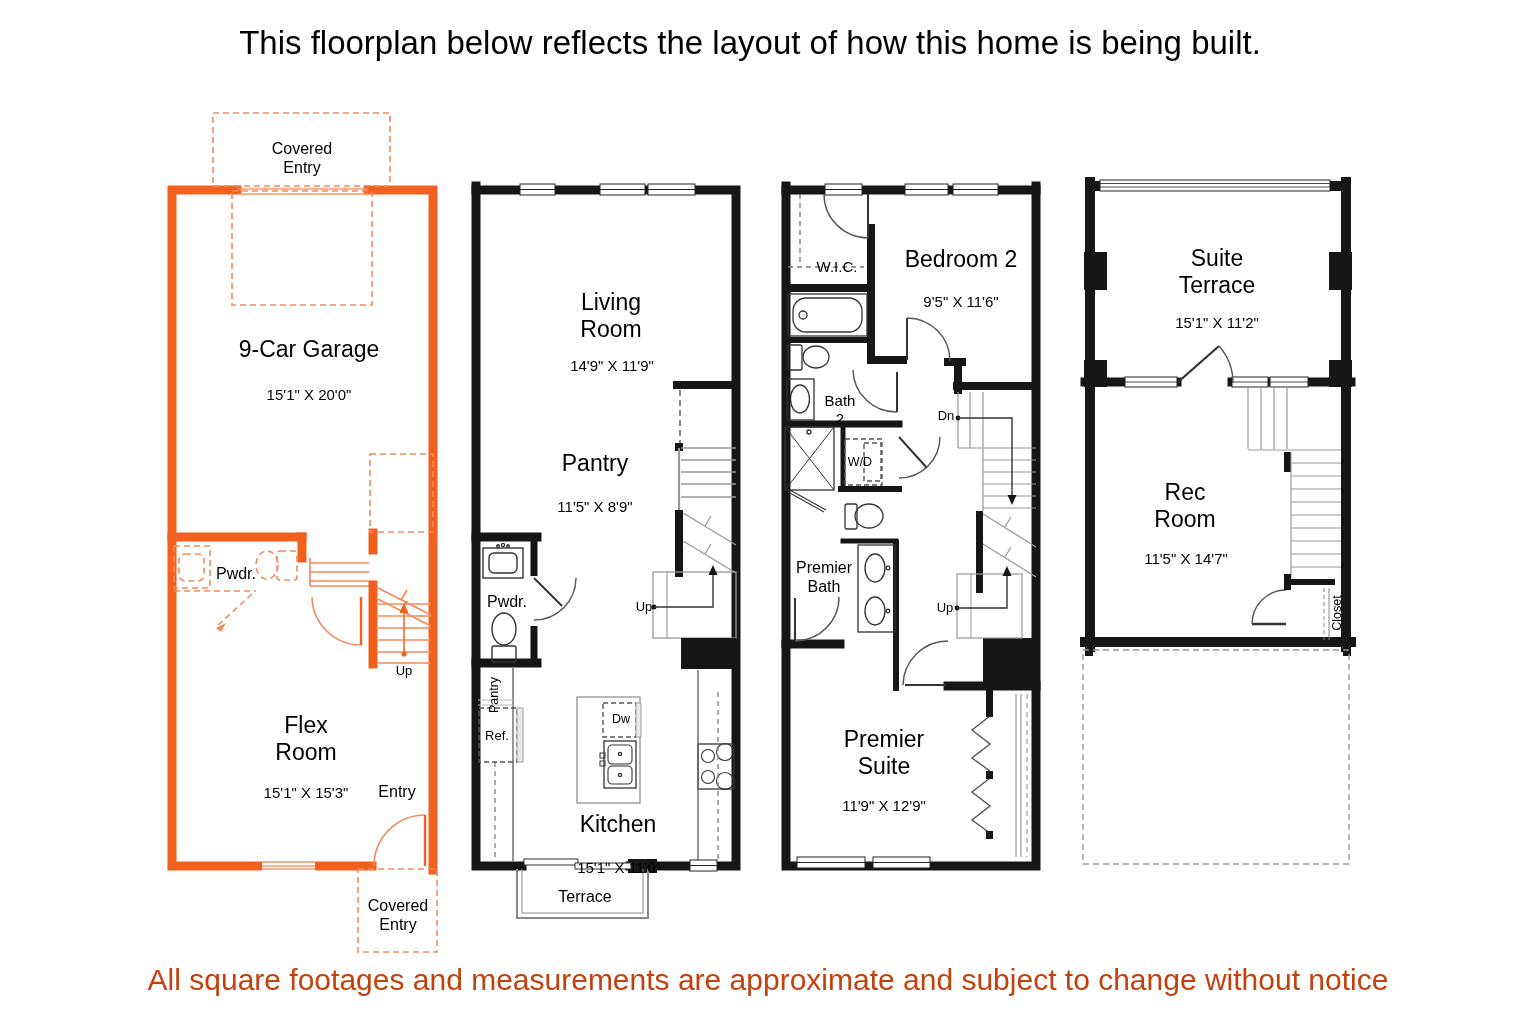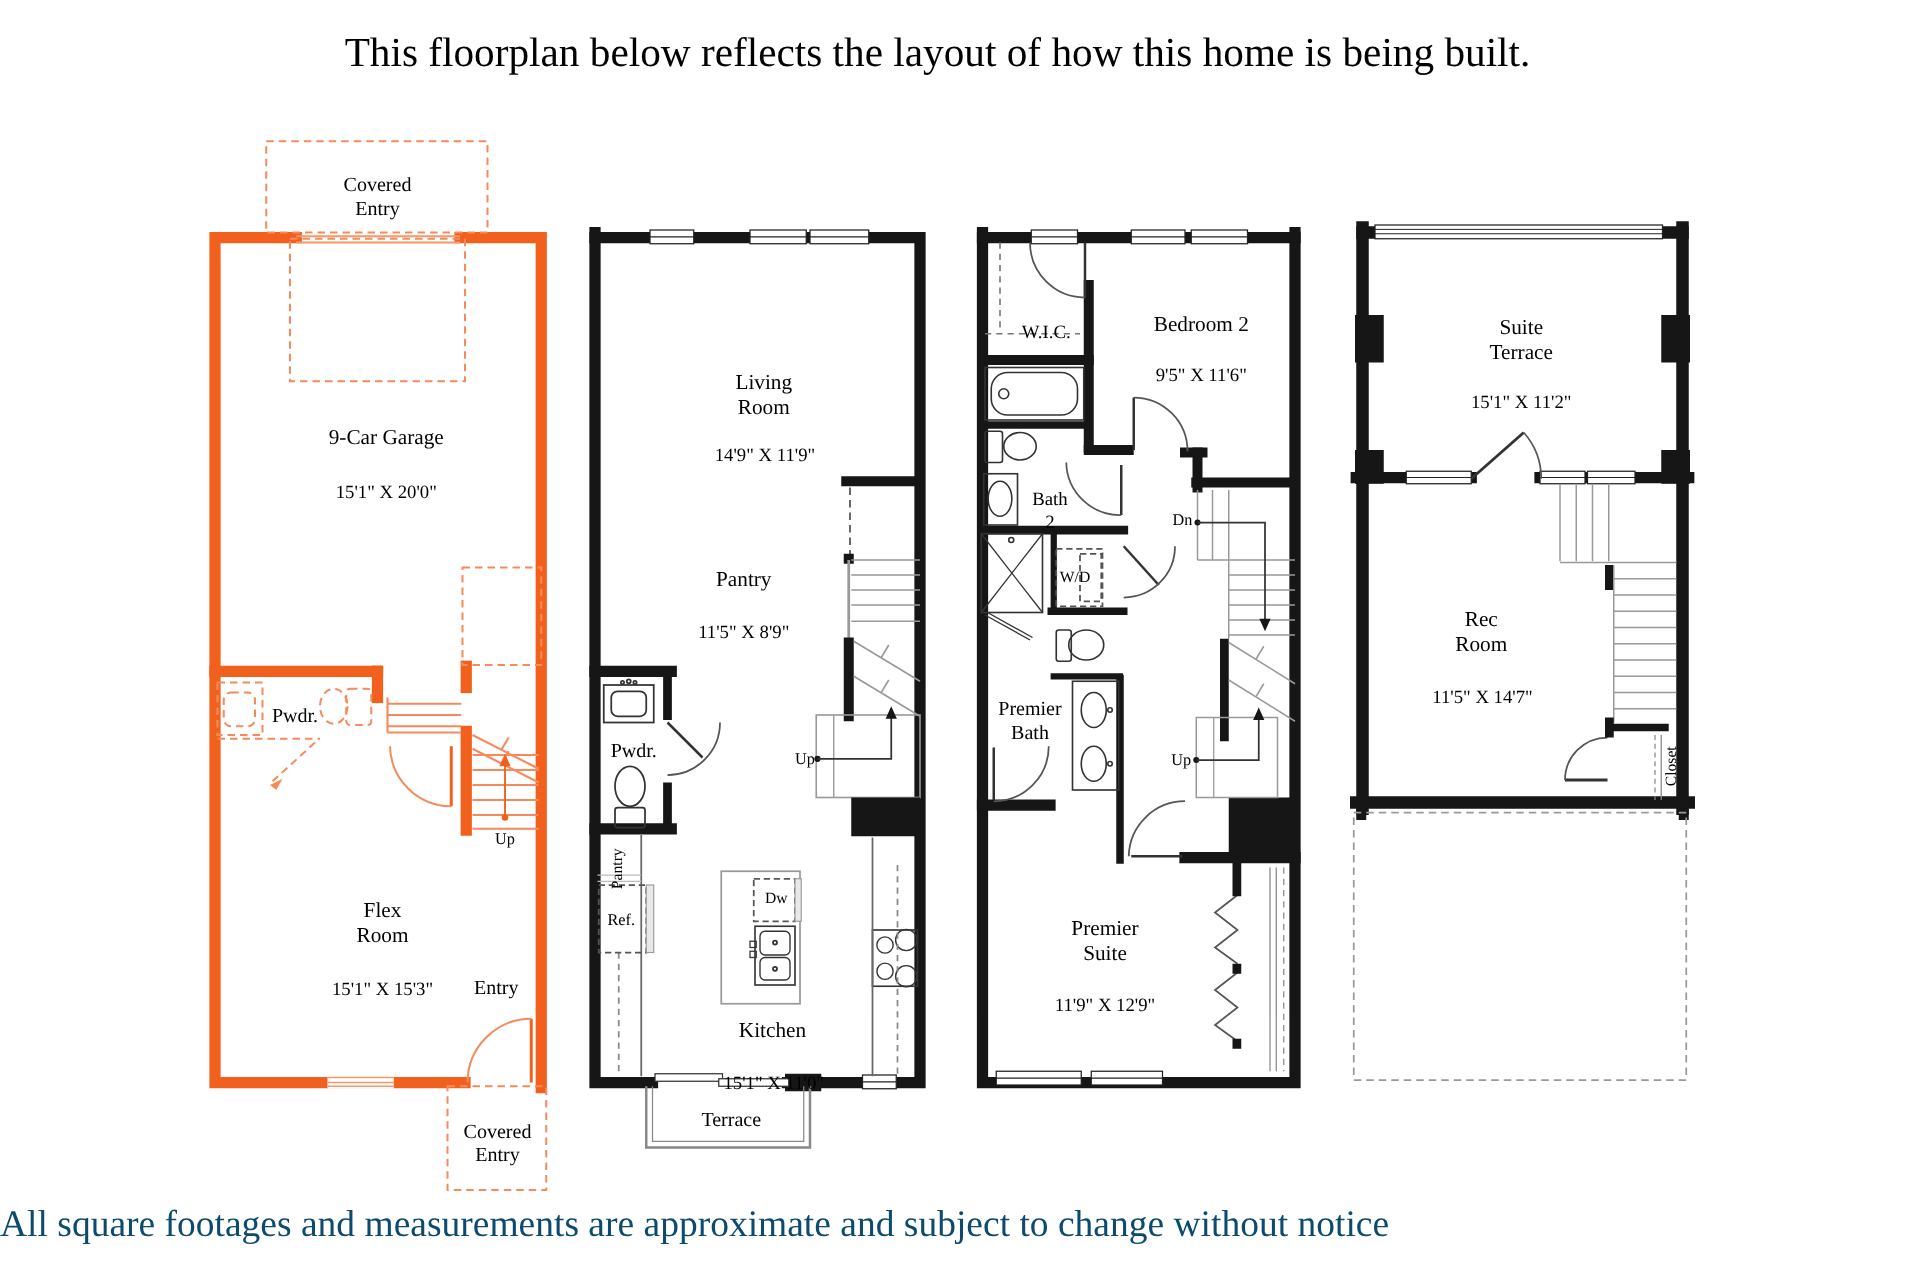--- a/index.html
+++ b/index.html
@@ -1,27 +1,27 @@
 <!DOCTYPE html>
 <html><head>
 <meta charset="utf-8">
 <style>
   html,body{margin:0;padding:0;background:#fff;}
   #stage{position:relative;width:1438px;height:1011px;background:#fff;overflow:hidden;
-         font-family:Liberation Serif, serif;color:#000;}
+         font-family:Liberation Sans, sans-serif;color:#000;}
   #plan-svg{position:absolute;left:0;top:0;}
   .title{position:absolute;top:20px;left:0;width:1500px;text-align:center;
          font-size:33px;line-height:46px;color:#000;}
-  .footer{position:absolute;top:963px;left:0;width:1536px;
-         font-size:30px;color:#0c4a6e;}
+  .footer{position:absolute;top:963px;left:0;width:1536px;text-align:center;
+         font-size:30px;color:#c2410c;}
   .lbl{position:absolute;transform:translate(-50%,-50%);white-space:pre-line;
        text-align:center;line-height:1.18;color:#000;}
   .lbl.rot{transform:translate(-50%,-50%) rotate(-90deg);}
   .s12{font-size:12.5px;} .s13{font-size:13px;} .s15{font-size:15px;margin-top:24px;}
-  .s16{font-size:16px;} .s17{font-size:17px;}
+  .s16{font-size:16px;} .s17{font-size:23px;}
 </style>
 </head>
 <body>
 
 <div id="stage">
 
 <svg id="plan-svg" width="1536" height="1011" viewBox="0 0 1536 1011">
 
   <g>
     <g stroke="#F2601D" stroke-width="9" fill="none" stroke-linecap="square">

